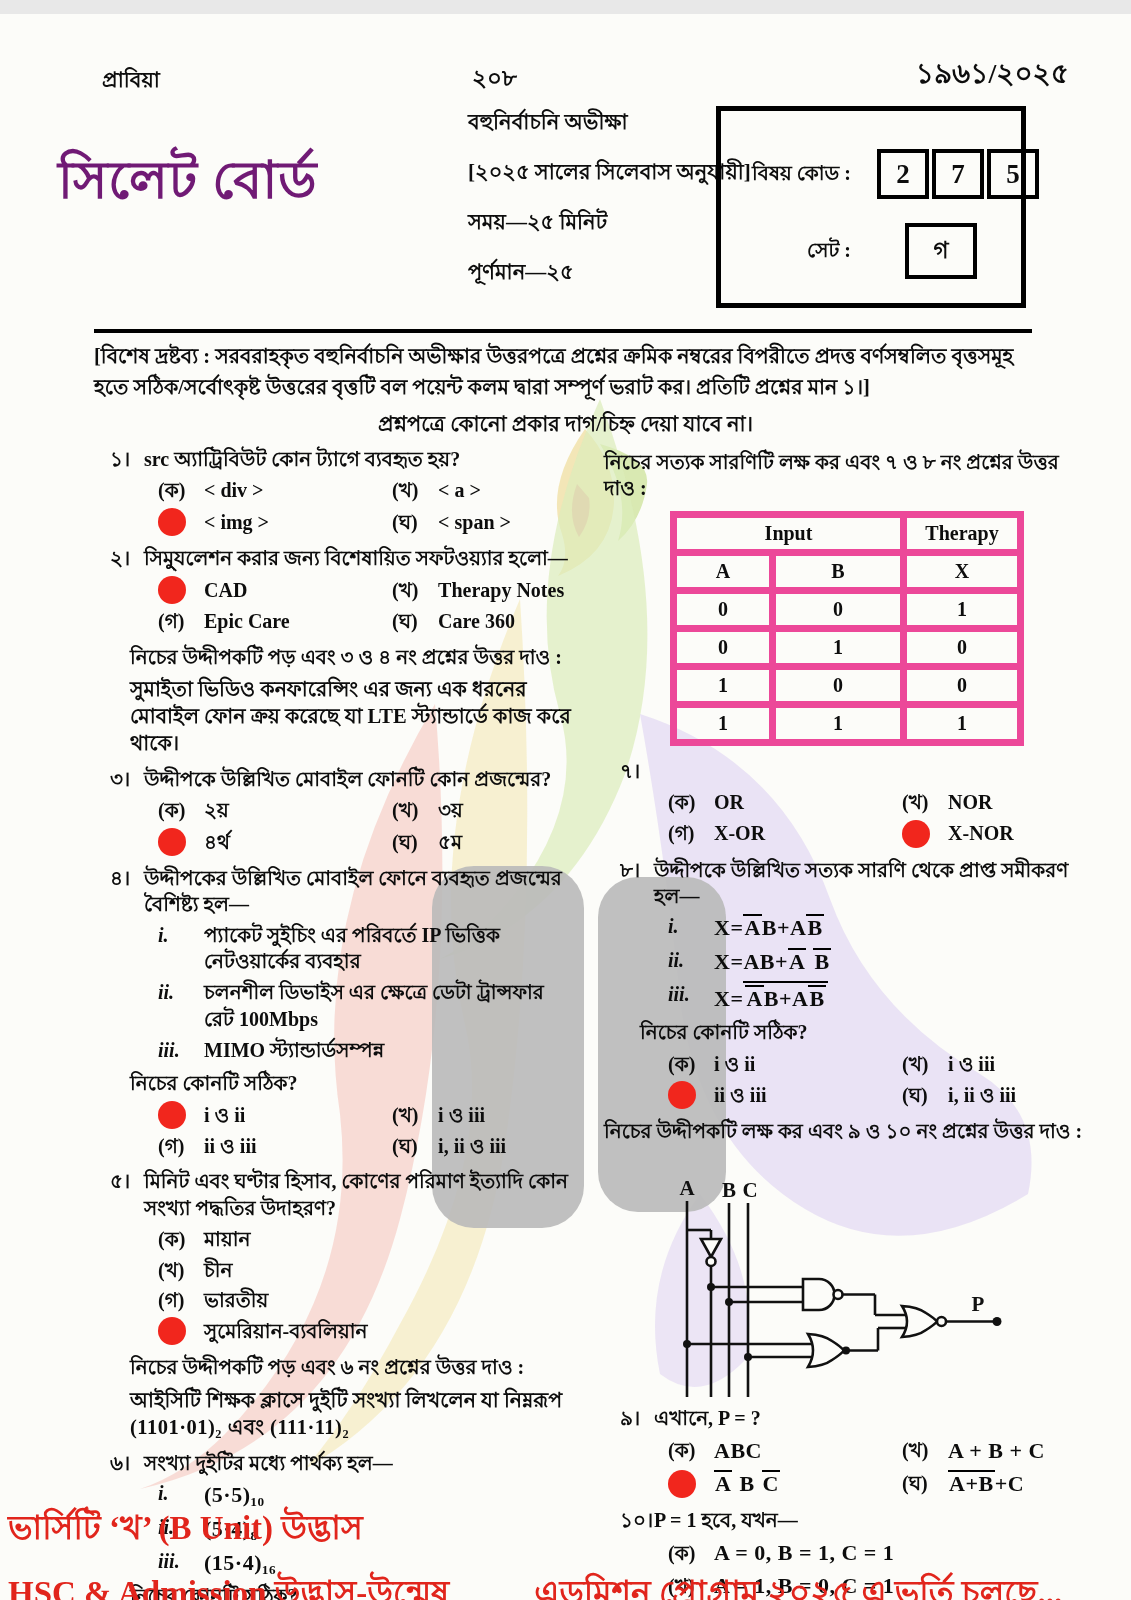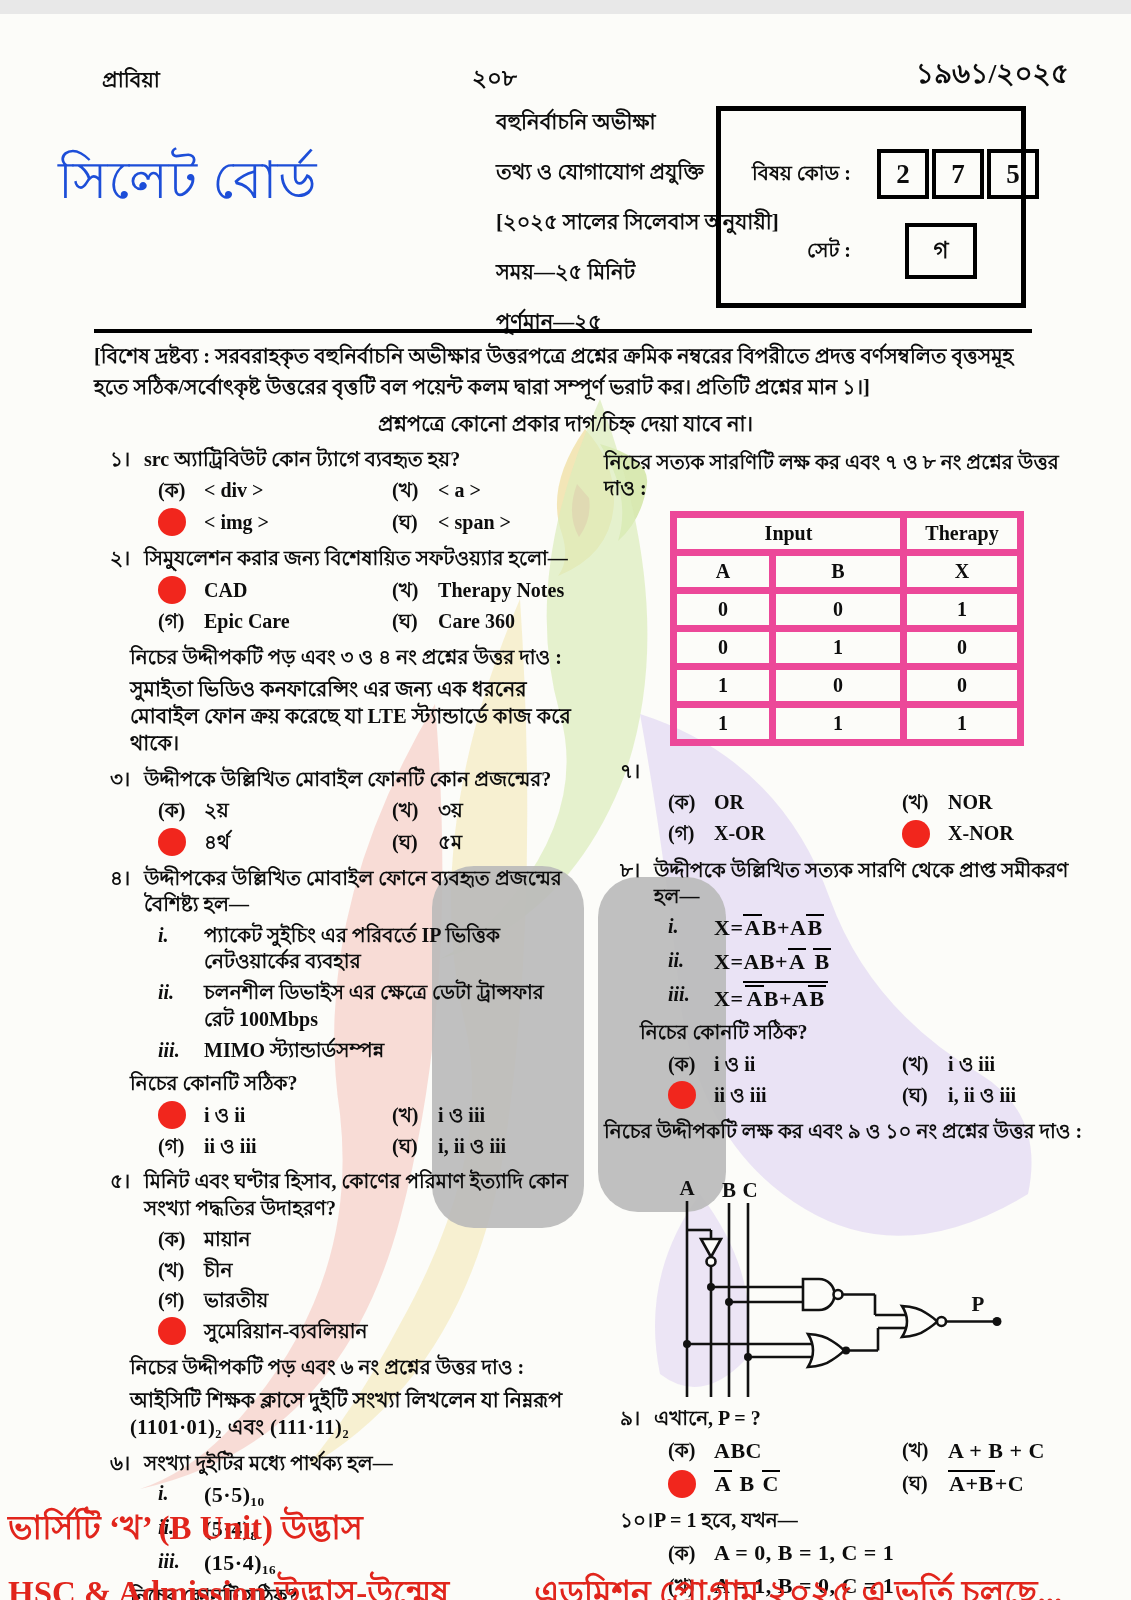--- a/index.html
+++ b/index.html
@@ -8,23 +8,23 @@
     background:#fcfcf9; overflow:hidden; color:#0d0d0d;
     font-family:"Liberation Serif","DejaVu Serif",serif;
   }
   .wm { position:absolute; left:0; top:0; width:1131px; height:1600px; z-index:0; }
   .content { position:relative; z-index:1; }
 
   
   .press   { position:absolute; left:102px; top:50px;  font-size:21px; font-weight:700; }
   .pagenum { position:absolute; left:472px; top:46px;  font-size:23px; font-weight:700; }
   .serial  { position:absolute; right:62px; top:38px;  font-size:28px; font-weight:800; }
-  .board   { position:absolute; left:58px;  top:126px; font-size:52px; font-weight:400;
-             color:#1d4ed8; letter-spacing:1px; }
-  .meta    { position:absolute; left:496px; top:92px;  font-size:21px; font-weight:700; }
+  .board   { position:absolute; left:58px;  top:126px; font-size:52px; font-weight:700;
+             color:#701a75; letter-spacing:1px; }
+  .meta    { position:absolute; left:468px; top:92px;  font-size:21px; font-weight:700; }
   .meta > div { margin-bottom:15px; white-space:nowrap; }
 
   .codebox { position:absolute; left:716px; top:92px; width:300px; height:192px;
              border:5px solid #000; }
   .codebox .row { display:flex; align-items:center; }
   .row1 { margin-top:38px; }
   .row2 { margin-top:24px; }
   .codelabel { font-size:20px; font-weight:800; width:130px; text-align:right;
                padding-right:26px; flex:0 0 auto; }
   .digits { display:flex; gap:3px; }
@@ -106,21 +106,20 @@
 
   <div class="content">
 
     <div class="press">প্রাবিয়া</div>
     <div class="pagenum">২০৮</div>
     <div class="serial">১৯৬১/২০২৫</div>
     <div class="board">সিলেট বোর্ড</div>
 
     <div class="meta">
       <div>বহুনির্বাচনি অভীক্ষা</div>
-      <div>তথ্য ও যোগাযোগ প্রযুক্তি</div>
       <div>[২০২৫ সালের সিলেবাস অনুযায়ী]</div>
       <div>সময়—২৫ মিনিট</div>
       <div>পূর্ণমান—২৫</div>
     </div>
 
     <div class="codebox">
       <div class="row row1">
         <span class="codelabel">বিষয় কোড :</span>
         <span class="digits">
           <span class="digit">2</span>

